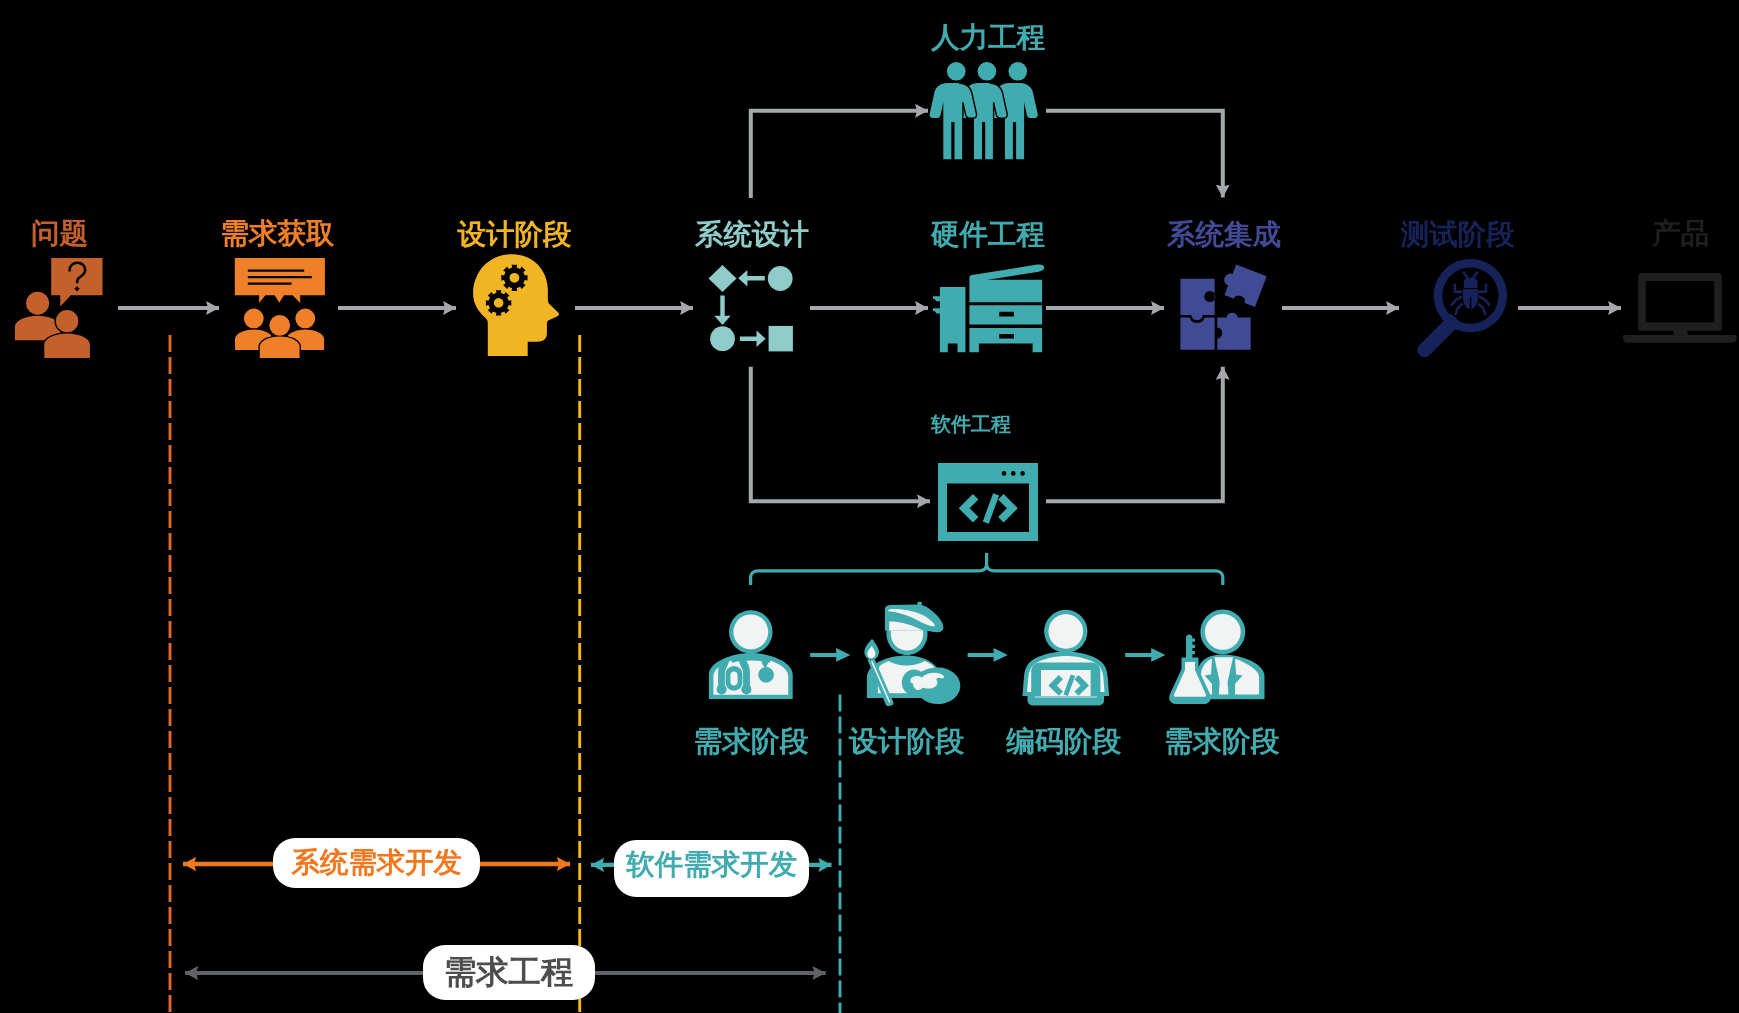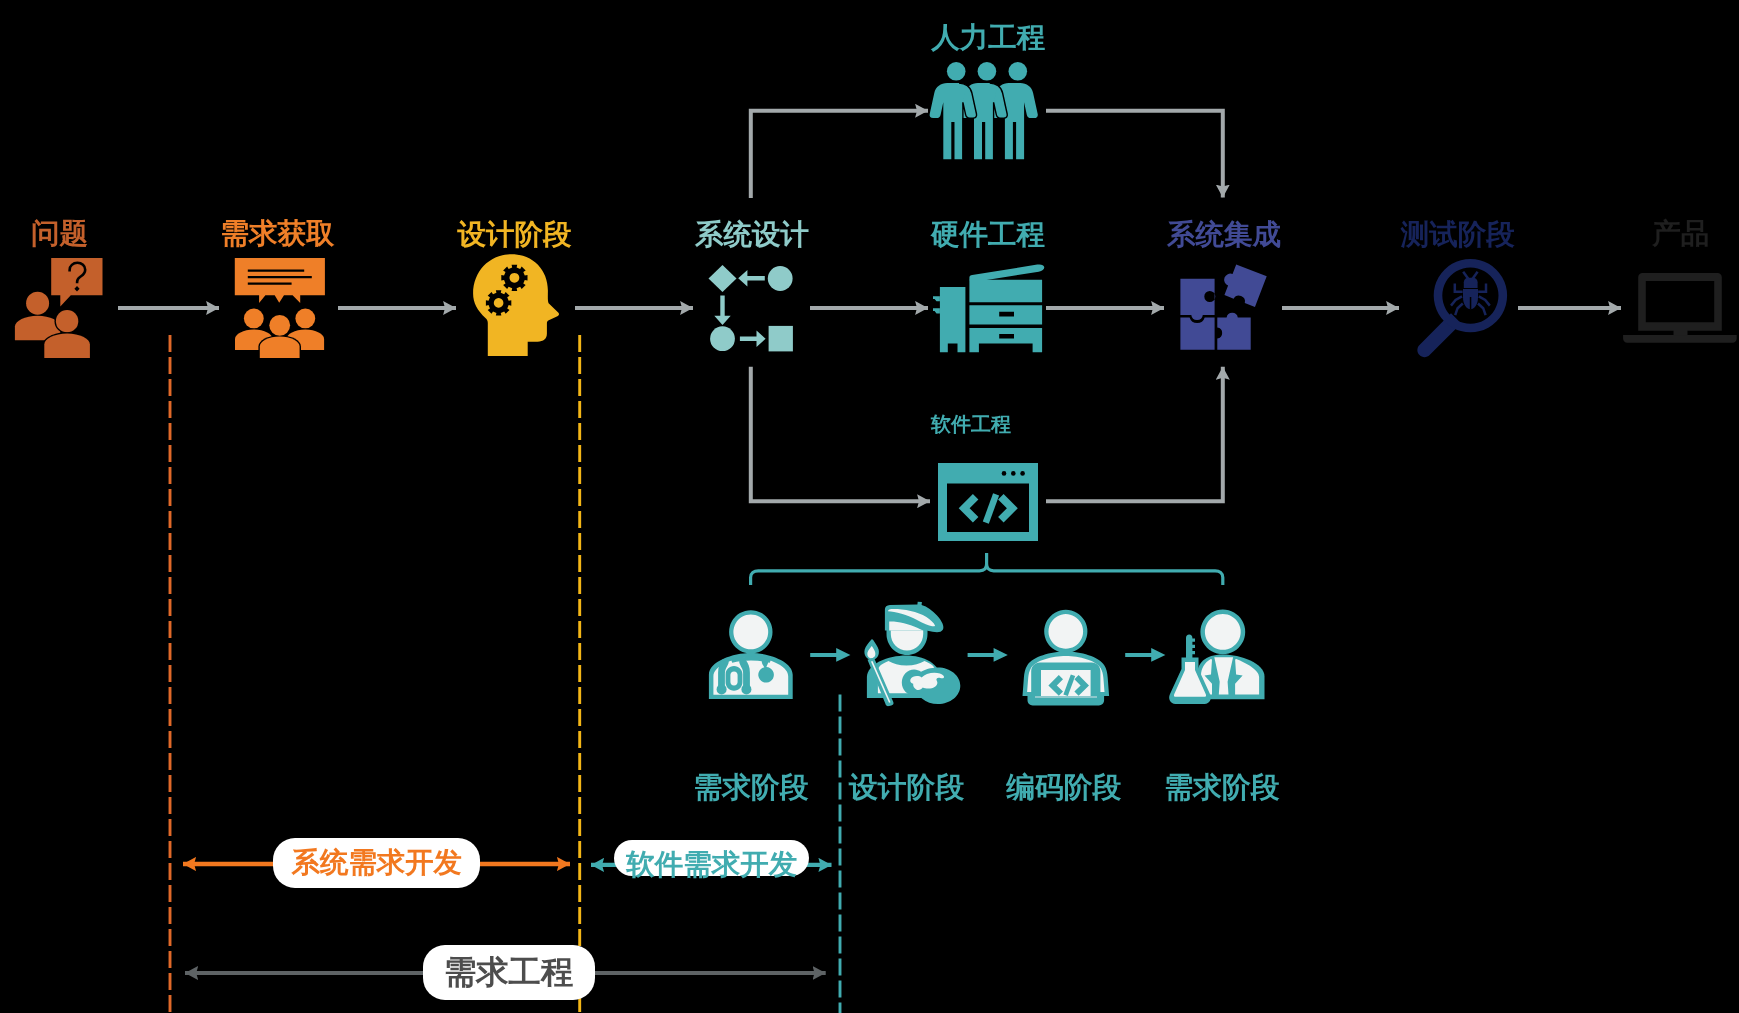--- a/index.html
+++ b/index.html
@@ -2,21 +2,21 @@
 <html><head>
 <meta charset="utf-8">
 <style>
   html,body{margin:0;padding:0;background:#000;}
   #stage{position:relative;width:1739px;height:1013px;background:#000;overflow:hidden;
          font-family:"Liberation Serif",serif;}
   #layer{position:absolute;left:0;top:0;}
   .node-label{position:absolute;font-family:"Liberation Serif",serif;font-weight:bold;
               white-space:nowrap;line-height:1;margin-top:8px;}
   .stage-label{position:absolute;font-family:Liberation Sans, sans-serif;font-weight:bold;
-               white-space:nowrap;line-height:1;color:#41acb0;font-size:28.8px;margin-top:46px;}
+               white-space:nowrap;line-height:1;color:#41acb0;font-size:28.8px;}
   .span-label{position:absolute;font-family:"Liberation Serif",serif;font-weight:bold;
               white-space:nowrap;line-height:1;background:#ffffff;text-align:center;border-radius:22px;}
 </style>
 </head>
 <body>
 
 <div id="stage">
 <svg id="layer" viewBox="0 0 1739 1013" width="1739" height="1013">
 
 <defs>
@@ -339,16 +339,16 @@
 <div class="node-label" style="left:1652.2px;top:212px;font-size:28.5px;color:#1f1f1f">产品</div>
 <div class="node-label" style="left:931.2px;top:16px;font-size:28.5px;color:#41acb0">人力工程</div>
 <div class="node-label" style="left:931.1px;top:406px;font-size:20px;color:#41acb0">软件工程</div>
 
 <div class="stage-label" style="left:693.4px;top:726.5px">需求阶段</div>
 <div class="stage-label" style="left:849.0px;top:726.5px">设计阶段</div>
 <div class="stage-label" style="left:1006.2px;top:726.5px">编码阶段</div>
 <div class="stage-label" style="left:1164.3px;top:726.5px">需求阶段</div>
 
 <div class="span-label" style="left:273.1px;top:837.8px;width:207.4px;height:50.7px;line-height:50.7px;font-size:28.4px;color:#f2781f">系统需求开发</div>
-<div class="span-label" style="left:614.3px;top:839.6px;width:194.7px;height:36px;line-height:50.9px;font-size:28.5px;color:#41acb0">软件需求开发</div>
+<div class="span-label" style="left:614.3px;top:839.6px;width:194.7px;height:57px;line-height:50.9px;font-size:28.5px;color:#41acb0">软件需求开发</div>
 <div class="span-label" style="left:422.6px;top:945px;width:172px;height:55.2px;line-height:55.2px;font-size:32.3px;color:#4d4d4d">需求工程</div>
 
 </div>
 
 </body></html>

